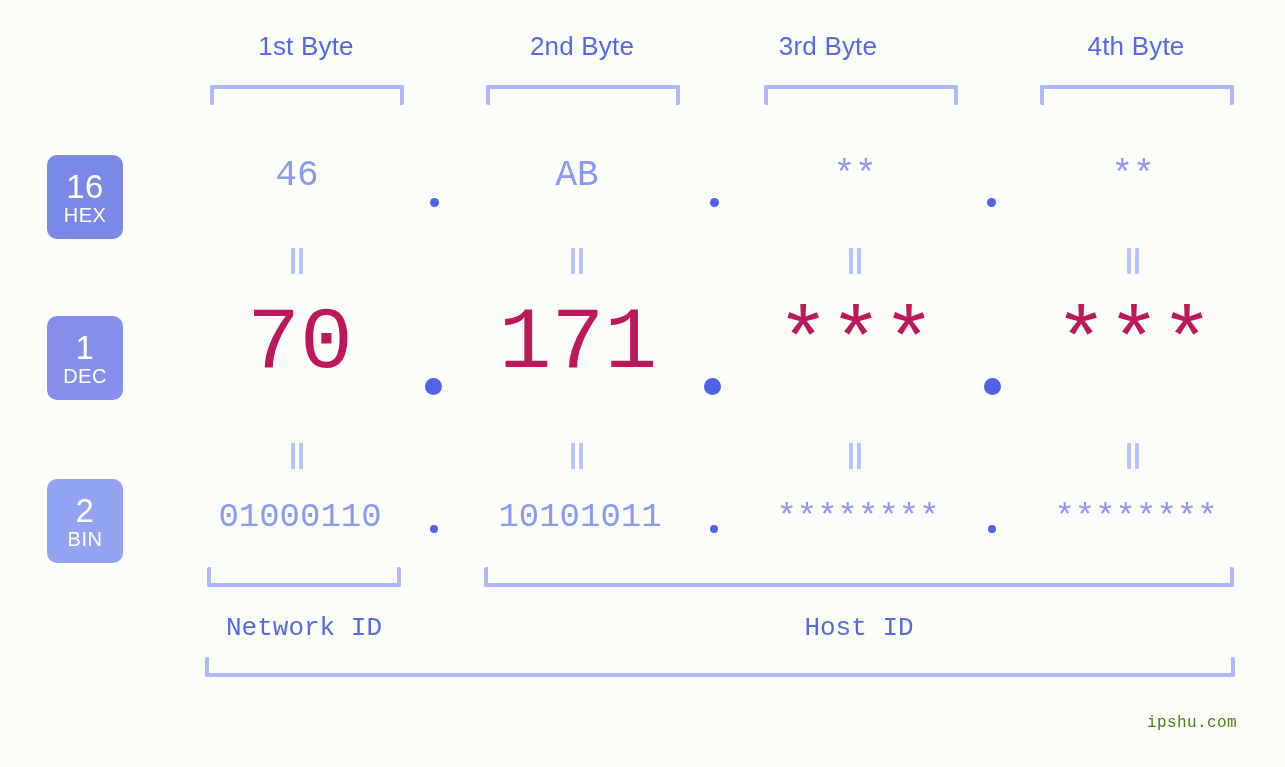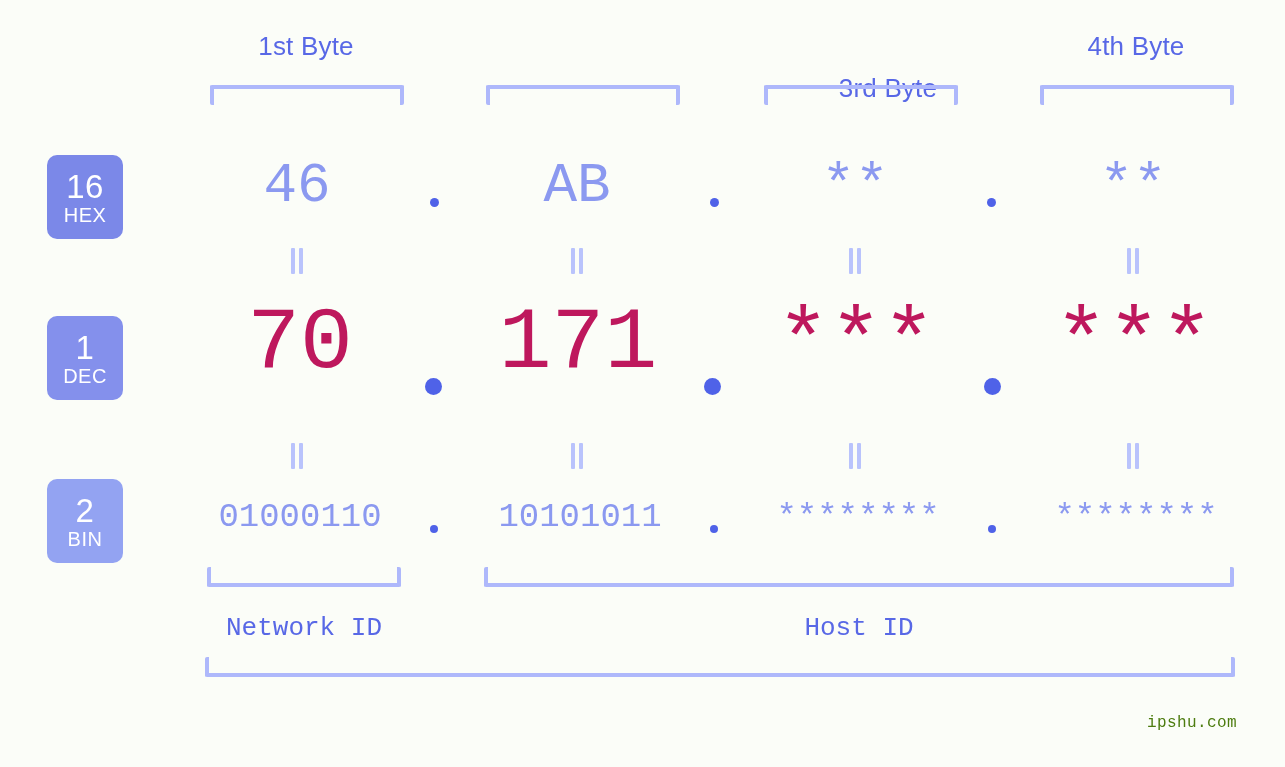--- a/index.html
+++ b/index.html
@@ -88,21 +88,21 @@
   
   .val {
     position: absolute;
     text-align: center;
     font-family: "Liberation Mono", "DejaVu Sans Mono", monospace;
     white-space: nowrap;
     user-select: none;
   }
 
   .row-hex .val {
-    font-size: 56px;
+    font-size: 36px;
     color: #8b99f0;
     top: 158px;
     line-height: 1;
   }
   .row-dec .val {
     font-size: 88px;
     color: #be185d;
     top: 300px;
     line-height: 1;
     font-weight: 400;
@@ -174,21 +174,22 @@
     letter-spacing: 0.4px;
     user-select: none;
   }
 </style>
 </head>
 <body>
 
 <div id="stage">
 
   <div class="byte-header" style="left:210px; width:192px;">1st Byte</div>
-  <div class="byte-header" style="left:792px; width:192px;margin-top:42px;">3rd Byte</div>
+  <div class="byte-header" style="left:486px; width:192px;">2nd Byte</div>
+  <div class="byte-header" style="left:732px; width:192px;">3rd Byte</div>
   <div class="byte-header" style="left:1040px; width:192px;">4th Byte</div>
 
   <div class="bracket bracket-down" style="left:210px; top:85px; width:194px;"></div>
   <div class="bracket bracket-down" style="left:486px; top:85px; width:194px;"></div>
   <div class="bracket bracket-down" style="left:764px; top:85px; width:194px;"></div>
   <div class="bracket bracket-down" style="left:1040px; top:85px; width:194px;"></div>
 
   <div class="base-badge" id="badge-hex">
     <span class="num">16</span>
     <span class="name">HEX</span>

